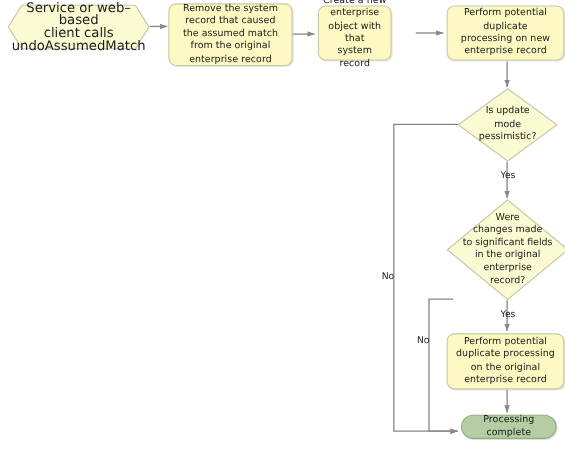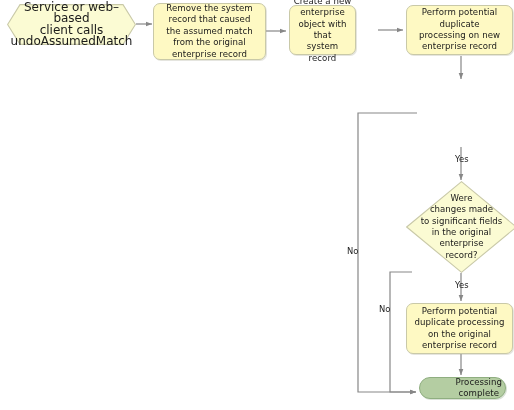--- a/index.html
+++ b/index.html
@@ -166,38 +166,46 @@
 system record</span>
   </div>
 
   <div class="node proc" style="left:406px; top:5px; width:107px; height:50px;">
     <span class="txt">Perform potential
 duplicate
 processing on new
 enterprise record</span>
   </div>
 
+  <div class="dia" style="left:416px; top:80px; width:91px; height:67px;">
+    <svg width="91" height="67" viewBox="0 0 91 67">
+      <polygon points="45.5,0.7 90.3,33.5 45.5,66.3 0.7,33.5" fill="#fbfbd3" stroke="#c9c9a8" stroke-width="1.1"></polygon>
+    </svg>
+    <div class="dialabel">Is update
+mode
+pessimistic?</div>
+  </div>
 
   <div class="dia" style="left:406px; top:181px; width:111px; height:92px;">
     <svg width="111" height="92" viewBox="0 0 111 92">
       <polygon points="55.5,0.7 110.3,46 55.5,91.3 0.7,46" fill="#fbfbd3" stroke="#c9c9a8" stroke-width="1.1"></polygon>
     </svg>
     <div class="dialabel">Were
 changes made
 to significant fields
 in the original
 enterprise
 record?</div>
   </div>
 
   <div class="node proc" style="left:406px; top:303px; width:107px; height:51px;">
     <span class="txt">Perform potential
 duplicate processing
 on the original
 enterprise record</span>
   </div>
 
-  <div class="node terminal" style="left:419px; top:377px; width:87px; height:22px;justify-content:flex-end;">
+  <div class="node terminal" style="left:419px; top:377px; width:87px; height:22px;">
     <span class="txt">Processing
 complete</span>
   </div>
 
 </div>
 
 </body></html>

